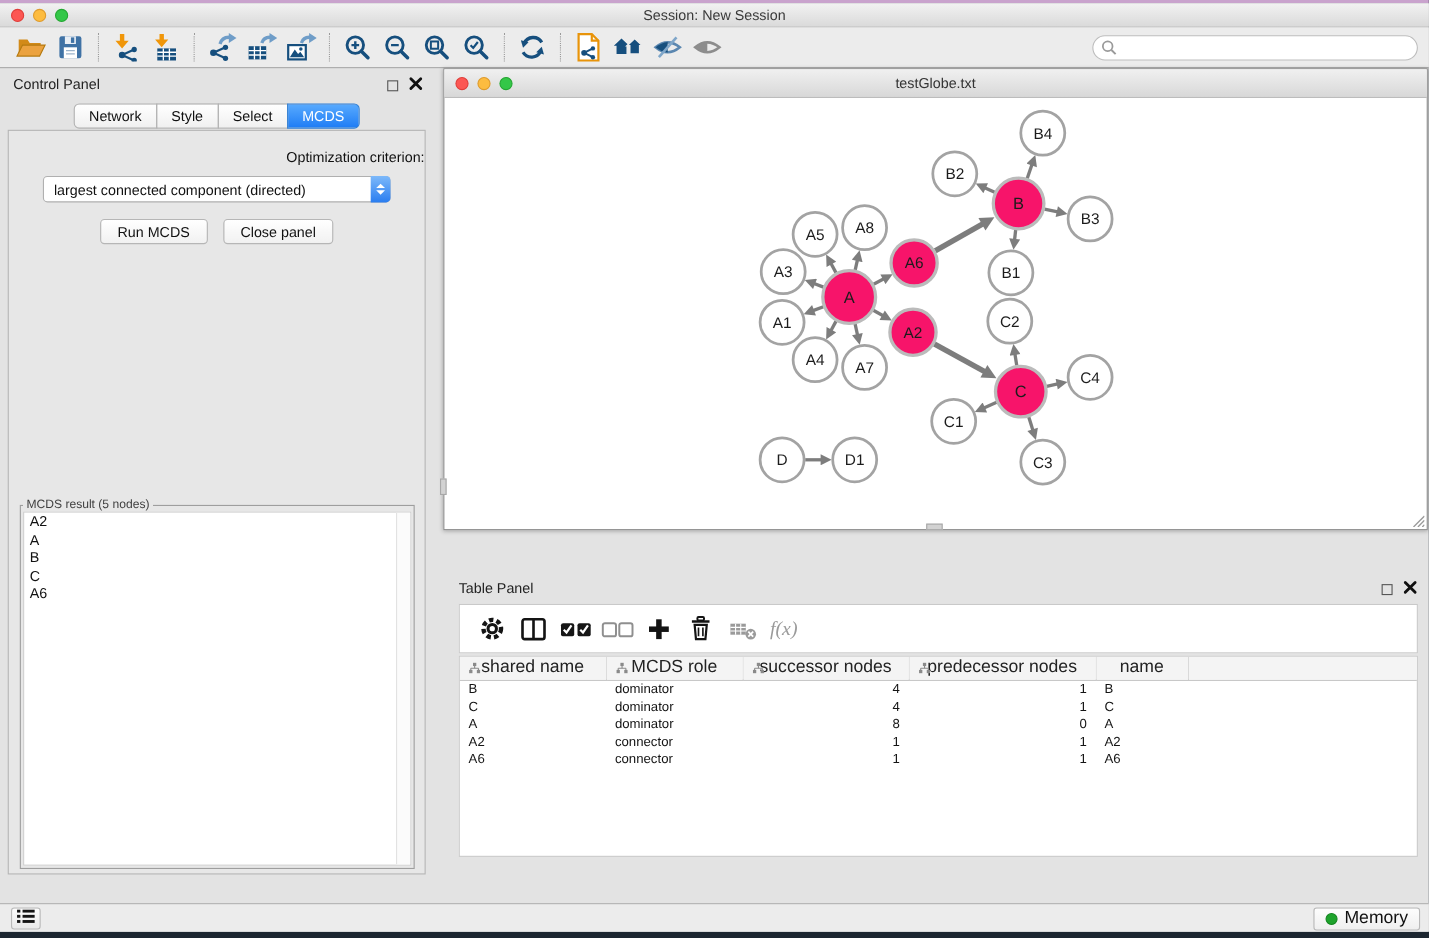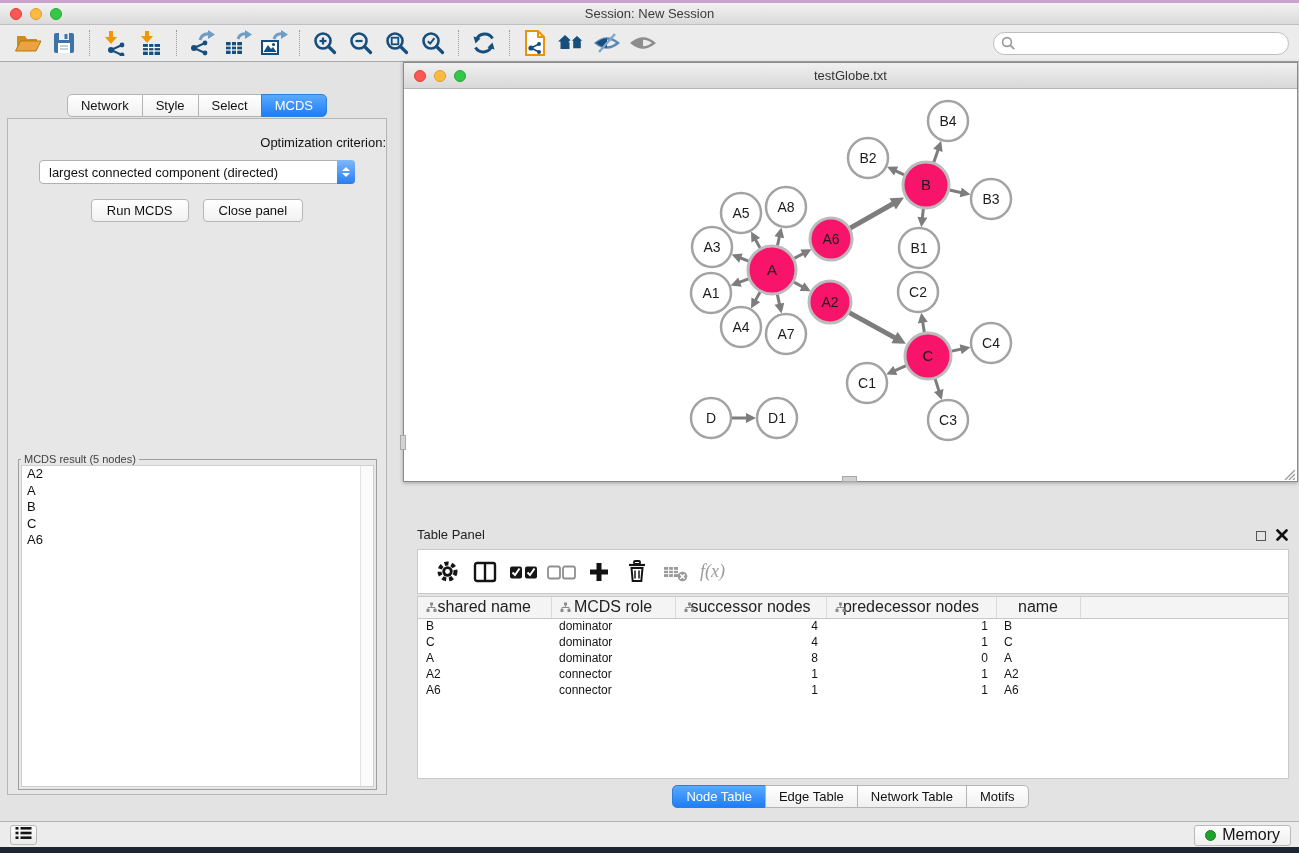--- a/index.html
+++ b/index.html
@@ -270,20 +270,32 @@
             <line x1="9.4" y1="9.4" x2="13.2" y2="13.2" stroke="#9a9a9a" stroke-width="1.8"></line>
           </svg>
         </span>
         <input type="text" value="" placeholder="" style="">
       </div>
     </div>
 
     <div class="main">
 
       <div class="control-panel">
+        <div class="panel-head">
+          <span class="panel-title">Control Panel</span>
+          <span class="panel-icons">
+            <span class="float-box"></span>
+            <span>
+              <svg width="12" height="12" viewBox="0 0 12 12">
+                <line x1="1.5" y1="1.5" x2="10.5" y2="10.5" stroke="#111" stroke-width="2.6" stroke-linecap="round"></line>
+                <line x1="10.5" y1="1.5" x2="1.5" y2="10.5" stroke="#111" stroke-width="2.6" stroke-linecap="round"></line>
+              </svg>
+            </span>
+          </span>
+        </div>
         <div class="ctl-tabs-row" id="ctl-tabs">
             <span class="seg-tab">Network</span>
             <span class="seg-tab">Style</span>
             <span class="seg-tab">Select</span>
             <span class="seg-tab active">MCDS</span>
           </div>
         <div class="ctl-content">
           <div class="opt-label">Optimization criterion:</div>
           <div class="select-box">
             <span class="sel-text">largest connected component (directed)</span>
@@ -599,26 +611,20 @@
                   <td>connector</td>
                   <td class="al-right">1</td>
                   <td class="al-right">1</td>
                   <td>A6</td>
                   <td></td>
                 </tr>
               </tbody>
           </table>
         </div>
 
-        <div class="tbl-tabs-row" id="tbl-tabs">
-            <span class="seg-tab active">Node Table</span>
-            <span class="seg-tab">Edge Table</span>
-            <span class="seg-tab">Network Table</span>
-            <span class="seg-tab">Motifs</span>
-          </div>
       </div>
     </div>
 
     <div class="statusbar">
       <div class="list-btn">
         <span>
           <svg width="17" height="14" viewBox="0 0 17 14">
             <rect x="0.5" y="1" width="3" height="2.6" fill="#151515"></rect>
               <rect x="5.5" y="1" width="11" height="2.6" fill="#151515"></rect>
             <rect x="0.5" y="5.7" width="3" height="2.6" fill="#151515"></rect>

